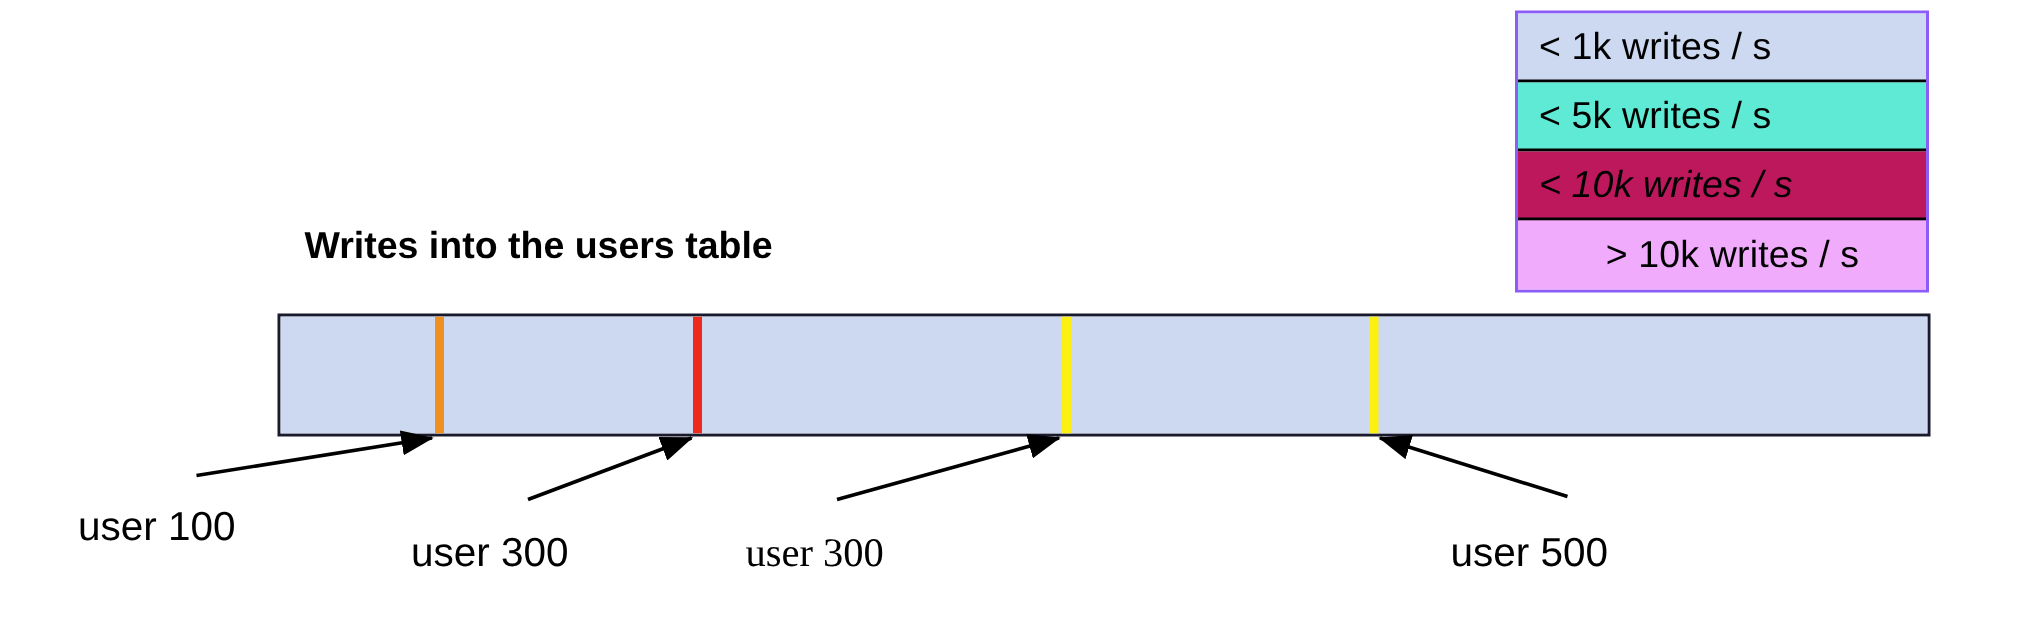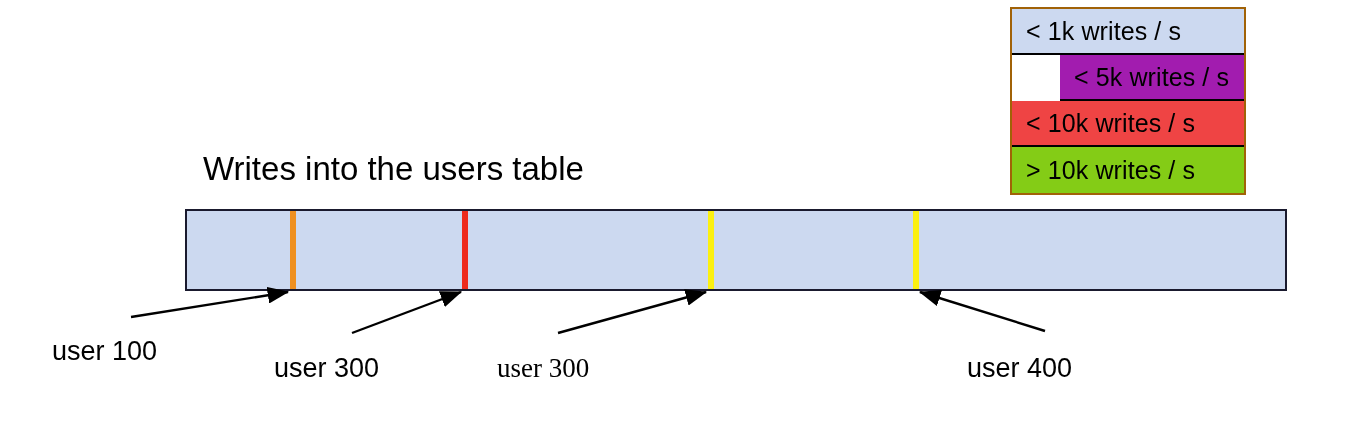--- a/index.html
+++ b/index.html
@@ -14,22 +14,22 @@
     overflow: hidden;
     font-family: "Liberation Sans", sans-serif;
     color: #000000;
   }
 
   
   #legend {
     position: absolute;
     left: 1010px;
     top: 7px;
-    width: 236px;
-    border: 2px solid #a16207;
+    width: 276px;
+    border: 2px solid #8b5cf6;
     box-sizing: border-box;
   }
   .legend-row {
     height: 46px;
     box-sizing: border-box;
     display: flex;
     align-items: center;
     padding-left: 14px;
     border-bottom: 2px solid #000000;
   }
@@ -39,23 +39,24 @@
     line-height: 1;
     letter-spacing: 0.1px;
     white-space: nowrap;
   }
 
   
   #chart-title {
     position: absolute;
     left: 203px;
     top: 152px;
-    font-size: 33px;
+    font-size: 25px;
     line-height: 1;
     white-space: nowrap;
+    font-weight: bold;
   }
 
   
   #bar {
     position: absolute;
     left: 185px;
     top: 209px;
     width: 1102px;
     height: 82px;
     box-sizing: border-box;
@@ -89,27 +90,27 @@
     white-space: nowrap;
   }
 </style>
 </head>
 <body>
 
 <div id="legend">
   <div class="legend-row" style="background:#ccd9f0;">
     <span class="legend-label">&lt; 1k writes / s</span>
   </div>
-  <div class="legend-row" style="background:#a21caf;margin-left:48px;">
+  <div class="legend-row" style="background:#5eead4;">
     <span class="legend-label">&lt; 5k writes / s</span>
   </div>
-  <div class="legend-row" style="background:#ef4444;">
+  <div class="legend-row" style="background:#be185d;font-style:italic;">
     <span class="legend-label">&lt; 10k writes / s</span>
   </div>
-  <div class="legend-row" style="background:#84cc16;">
+  <div class="legend-row" style="background:#f0abfc;justify-content:center;">
     <span class="legend-label">&gt; 10k writes / s</span>
   </div>
 </div>
 
 <div id="chart-title">Writes into the users table</div>
 
 <div id="bar">
   <div class="bar-segment" style="left:0; right:0; background:#ccd9f0;"></div>
   <div class="bar-marker" style="left:103px; width:6px; background:#ef9020;"></div>
   <div class="bar-marker" style="left:275px; width:6px; background:#ee2a1c;"></div>
@@ -125,13 +126,13 @@
   </defs>
   <line x1="131" y1="317" x2="288" y2="292" stroke="#000000" stroke-width="2.4" marker-end="url(#arrowhead)"></line>
   <line x1="352" y1="333" x2="461" y2="292" stroke="#000000" stroke-width="2.4" marker-end="url(#arrowhead)"></line>
   <line x1="558" y1="333" x2="706" y2="292" stroke="#000000" stroke-width="2.4" marker-end="url(#arrowhead)"></line>
   <line x1="1045" y1="331" x2="920" y2="292" stroke="#000000" stroke-width="2.4" marker-end="url(#arrowhead)"></line>
 </svg>
 
 <div class="user-label" style="left:52px; top:338px;">user 100</div>
 <div class="user-label" style="left:274px; top:355px;">user 300</div>
 <div class="user-label" style="left:497px; top:355px;font-family:Liberation Serif, serif;">user 300</div>
-<div class="user-label" style="left:967px; top:355px;">user 400</div>
+<div class="user-label" style="left:967px; top:355px;">user 500</div>
 
 </body></html>

